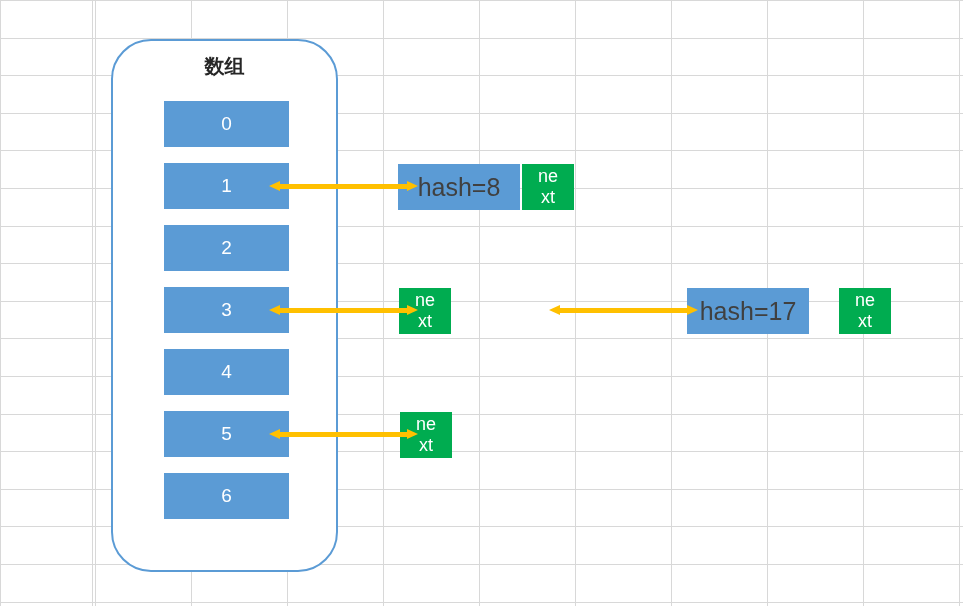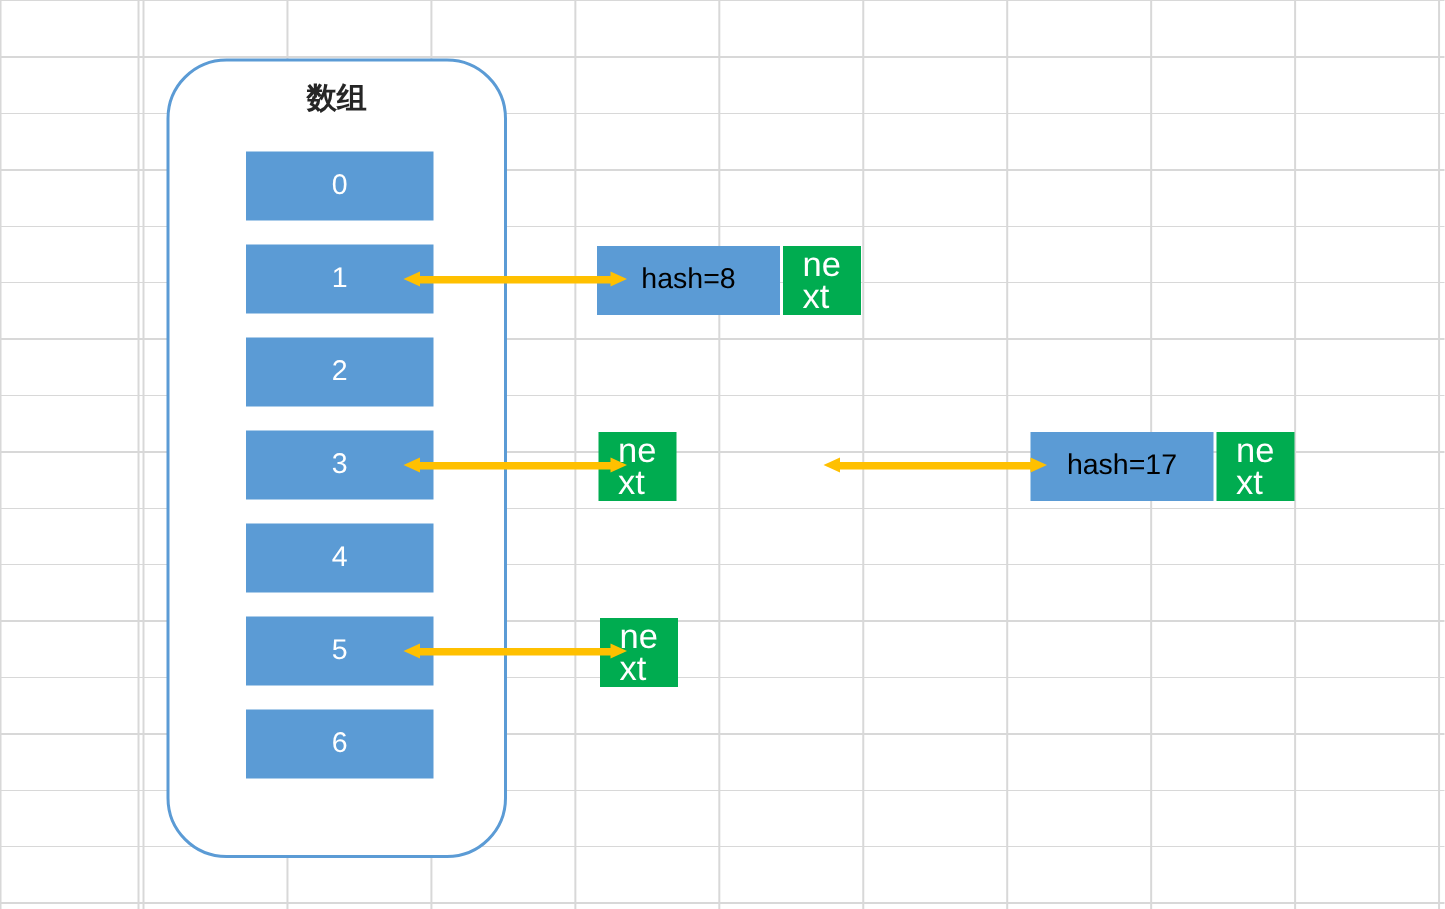--- a/index.html
+++ b/index.html
@@ -32,29 +32,30 @@
     background:#5B9BD5;color:#ffffff;font-size:19px;
     display:flex;align-items:center;justify-content:center;
   }
   .slot-0{top:101px}.slot-1{top:163px}.slot-2{top:225px}
   .slot-3{top:287px}.slot-4{top:349px}.slot-5{top:411px}.slot-6{top:473px}
 
   
   .node{position:absolute;display:flex;}
   .node-hash8 {left:382px;top:164px;}
   .node-hash10{left:381px;top:288px;}
-  .node-hash17{left:671px;top:288px;}
+  .node-hash17{left:671px;top:288px;gap:28px;}
   .node-hash12{left:382px;top:412px;}
   .node .hash-cell{
-    width:122px;height:46px;background:#5B9BD5;color:#000000;font-size:19px;
+    width:122px;height:46px;background:#5B9BD5;color:#404040;font-size:25px;
     display:flex;align-items:center;justify-content:center;
   }
   .node .next-cell{
-    width:52px;height:46px;background:#00AC50;color:#fff;font-size:23px;
+    width:52px;height:46px;background:#00AC50;color:#fff;font-size:18px;
     margin-left:2px;display:flex;align-items:center;justify-content:center;
+    text-align:center;
   }
   .node .next-cell .wrap{
     display:inline-block;width:26px;word-break:break-all;line-height:21px;
   }
 
   
   .arrow{position:absolute;height:5px;background:#FFC000;z-index:5;}
   .arrow-1{left:263px;top:184px;width:129px;}
   .arrow-2{left:263px;top:308px;width:129px;}
   .arrow-3{left:543px;top:308px;width:129px;}

